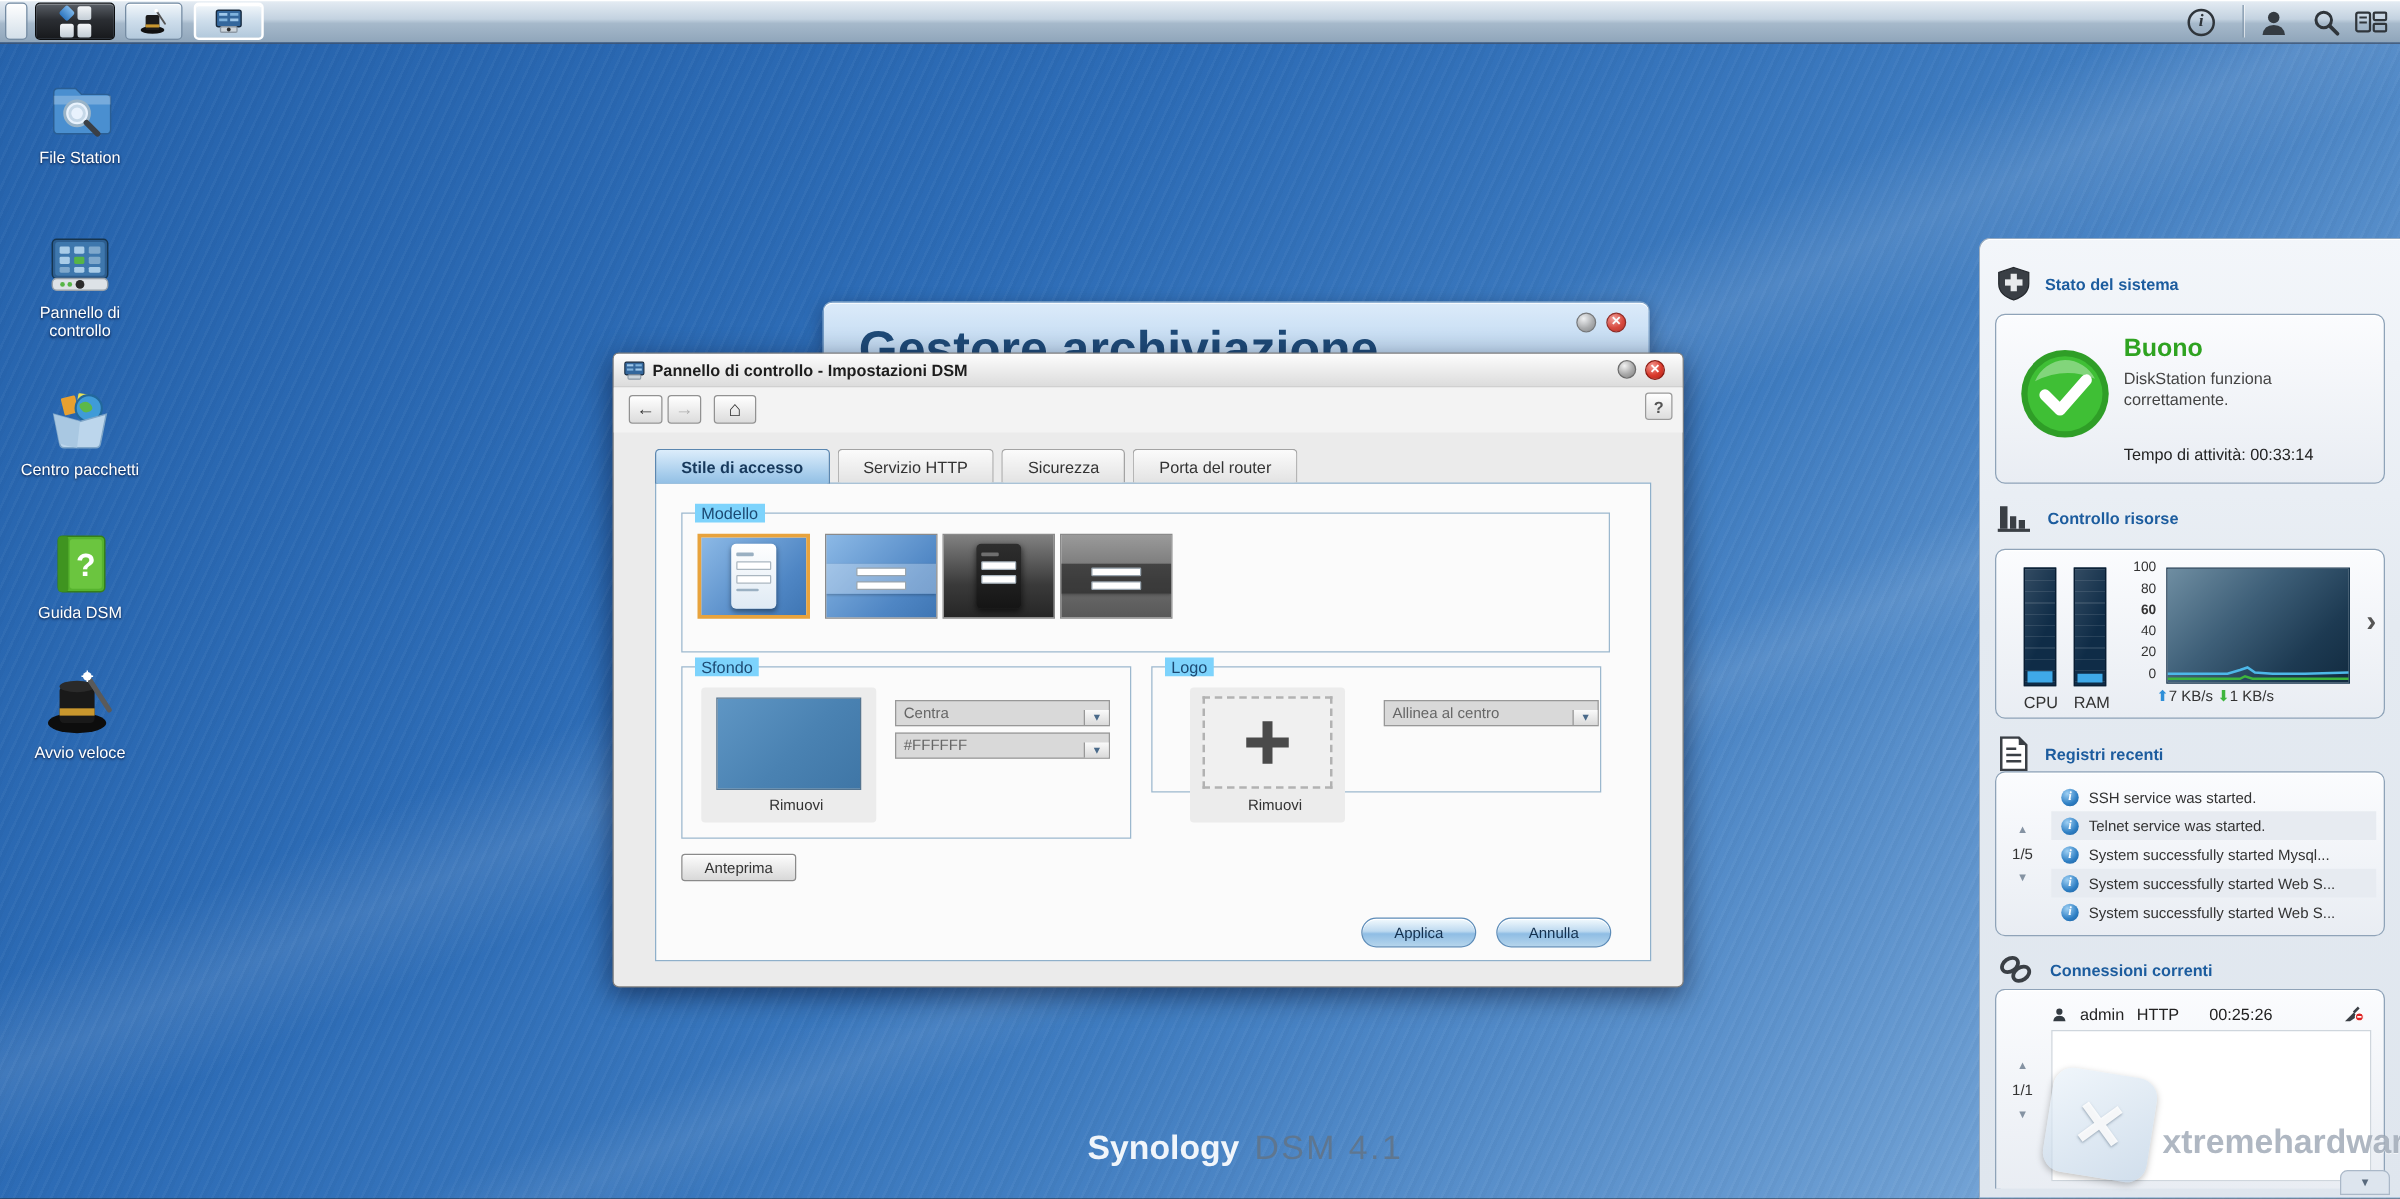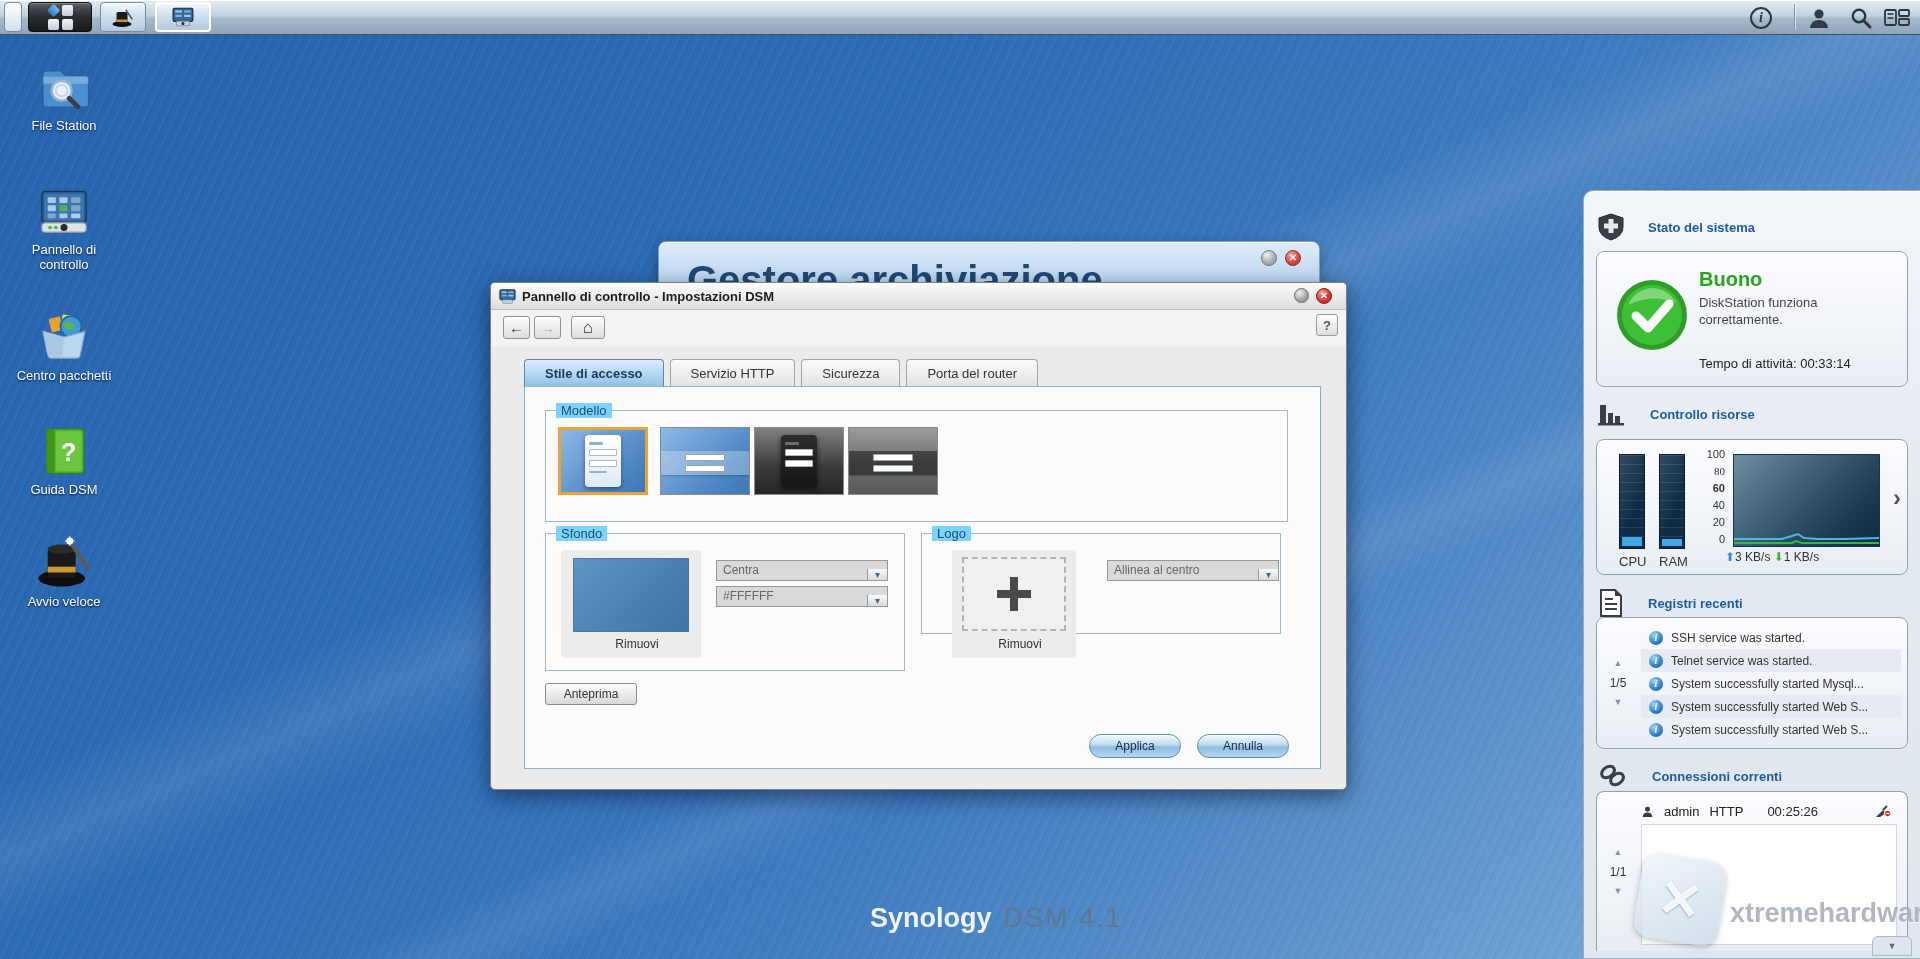--- a/index.html
+++ b/index.html
@@ -98,21 +98,21 @@
   .gbtn{position:absolute;height:22px;border:1px solid #8a8a8a;border-radius:3px;background:linear-gradient(#fdfdfd,#d8d8d8);
     font-size:12px;color:#333;display:flex;align-items:center;justify-content:center;cursor:pointer;box-shadow:inset 0 1px 0 #fff;}
   .pill-btn{position:absolute;width:92px;height:24px;border:1px solid #5d8cb8;border-radius:12px;
     background:linear-gradient(#f3fafe,#bedaf0 45%,#8fbde4 55%,#b5d5ec);font-size:12px;color:#13304e;
     display:flex;align-items:center;justify-content:center;cursor:pointer;box-shadow:inset 0 1px 0 #fff;}
 
   
   #sidebar{position:absolute;left:1583px;top:190px;width:337px;height:769px;
     background:linear-gradient(180deg,#f3f6fa,#e4eaf1 40%,#dfe6ee);
     border:1px solid #9dadbe;border-right:none;border-radius:10px 0 0 0;box-shadow:inset 0 1px 0 #fff;}
-  .widget-header{position:absolute;left:14px;display:flex;align-items:center;gap:24px;}
+  .widget-header{position:absolute;left:14px;display:flex;align-items:center;gap:12px;}
   .widget-title{font-size:13px;font-weight:bold;color:#1c5c9e;}
   .widget-body{position:absolute;left:12px;width:312px;border:1px solid #8fa3b8;border-radius:8px;
     background:linear-gradient(#fbfcfe,#e9edf3);box-shadow:inset 0 1px 0 #fff;}
   .pager{position:absolute;left:0;top:0;bottom:0;width:42px;display:flex;flex-direction:column;align-items:center;justify-content:center;gap:8px;}
   .pager .chev{font-size:9px;color:#8593a3;cursor:pointer;line-height:1;}
   .pager .pg{font-size:12px;color:#333;}
   .vbar{position:absolute;top:14px;width:26px;height:95px;background:#0f2c47;border:1px solid #0a1e33;
     background-image:repeating-linear-gradient(180deg,rgba(255,255,255,.10) 0 1px,transparent 1px 9px),linear-gradient(115deg,rgba(255,255,255,.15),transparent 60%);}
   .vfill{position:absolute;left:2px;right:2px;bottom:2px;background:#3fa9e8;}
   .bar-label{position:absolute;top:114px;width:26px;text-align:center;font-size:13px;color:#333;}
@@ -422,34 +422,34 @@
       <div class="vbar" style="left:22px;">
           <div class="vfill" style="height:9px;"></div>
         </div>
       <div class="vbar" style="left:62px;">
           <div class="vfill" style="height:7px;"></div>
         </div>
       <div class="bar-label" style="left:22px;">CPU</div>
       <div class="bar-label" style="left:62px;">RAM</div>
 
       <span class="tick" style="top:8px;">100</span>
-      <span class="tick" style="top:25px;font-family:Liberation Serif, serif;">80</span>
+      <span class="tick" style="top:25px;">80</span>
       <span class="tick" style="top:42px;font-weight:bold;">60</span>
       <span class="tick" style="top:59px;">40</span>
       <span class="tick" style="top:76px;">20</span>
       <span class="tick" style="top:93px;">0</span>
 
       <div id="net-graph">
         <svg width="145" height="91" viewBox="0 0 145 91" preserveAspectRatio="none">
           <polyline points="0,84 30,84 48,84 58,81 64,79 70,83 84,84 110,84 145,83" fill="none" stroke="#4db8e8" stroke-width="2"></polyline>
           <polyline points="0,88 58,88 62,86 68,88 145,88" fill="none" stroke="#3db53d" stroke-width="2"></polyline>
         </svg>
       </div>
       <div style="position:absolute;left:128px;top:110px;font-size:12px;color:#333;white-space:nowrap;">
-        <span style="color:#2e8fd8;">⬆</span><span>3 KB/s</span>
+        <span style="color:#2e8fd8;">⬆</span><span>7 KB/s</span>
         <span style="color:#3db53d;">⬇</span><span>1 KB/s</span>
       </div>
       <div style="position:absolute;right:6px;top:44px;font-size:24px;font-weight:bold;color:#555;cursor:pointer;">›</div>
     </div>
 
     <div class="widget-header" style="top:398px;">
       <svg width="26" height="28" viewBox="0 0 26 28">
         <path d="M3 1 h14 l6 6 v20 H3 z" fill="#fff" stroke="#3a3f45" stroke-width="2"></path>
         <path d="M17 1 l6 6 h-6 z" fill="#3a3f45"></path>
         <line x1="7" y1="10" x2="15" y2="10" stroke="#3a3f45" stroke-width="2"></line>

